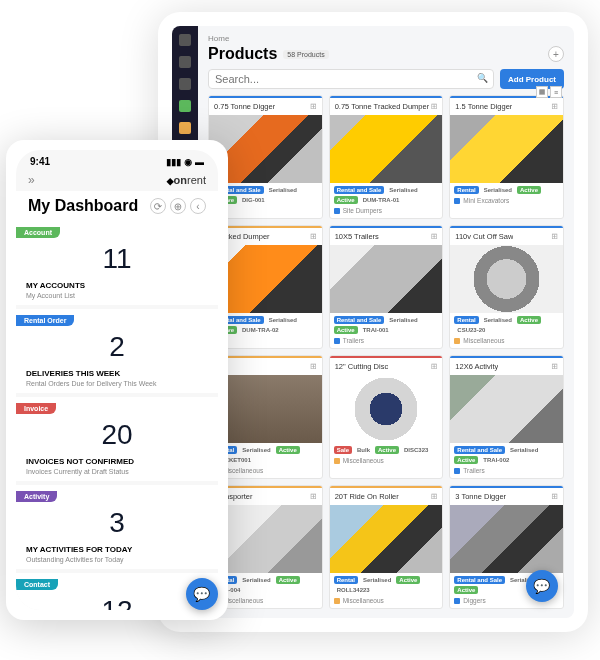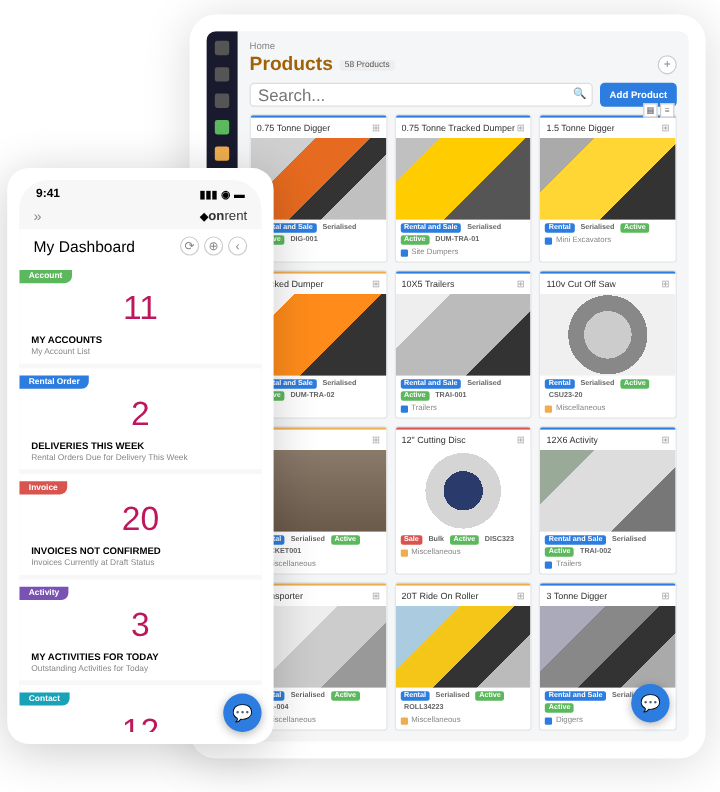--- a/index.html
+++ b/index.html
@@ -7,26 +7,26 @@
 
 
 .tablet{position:absolute;right:12px;top:12px;width:430px;height:620px;background:#fff;border-radius:22px;box-shadow:0 4px 40px rgba(0,0,0,.15);padding:14px;overflow:hidden}
 .tablet-inner{width:100%;height:100%;background:#f5f6f8;border-radius:8px;display:flex;position:relative;overflow:hidden}
 .sidebar{width:26px;background:#1a1a2e;display:flex;flex-direction:column;align-items:center;padding-top:8px;gap:10px}
 .sidebar .sb-ic{width:12px;height:12px;background:#555;border-radius:2px}
 .sidebar .sb-ic.g{background:#5cb85c}.sidebar .sb-ic.o{background:#f0ad4e}.sidebar .sb-ic.r{background:#d9534f}
 .main{flex:1;padding:8px 10px;overflow:hidden}
 .crumb{font-size:8px;color:#888}
 .page-title-row{display:flex;align-items:center;gap:6px;margin:2px 0 6px}
-.page-title{font-size:16px;font-weight:700;color:#a16207}
+.page-title{font-size:16px;font-weight:700;color:#000000}
 .title-badge{font-size:7px;background:#eee;color:#555;padding:1px 4px;border-radius:3px}
 .circle-btn{width:16px;height:16px;border:1px solid #ccc;border-radius:50%;display:flex;align-items:center;justify-content:center;font-size:10px;color:#888;background:#fff}
 .toolbar{display:flex;gap:6px;margin-bottom:6px;align-items:center}
 .search-wrap{flex:1;position:relative}
-.search-input{width:100%;height:20px;border:1px solid #ddd;border-radius:4px;font-size:14px;padding:0 6px;outline:none}
+.search-input{width:100%;height:20px;border:1px solid #ddd;border-radius:4px;font-size:11px;padding:0 6px;outline:none}
 .search-ic{position:absolute;right:5px;top:4px;font-size:9px;color:#2d7de0}
 .add-btn{background:#2d7de0;color:#fff;border:none;font-size:8px;height:20px;padding:0 8px;border-radius:4px;font-weight:700}
 .view-toggle{position:absolute;right:12px;top:60px;display:flex;gap:2px}
 .vt{width:12px;height:12px;border:1px solid #ccc;display:flex;align-items:center;justify-content:center;font-size:7px;color:#666;background:#fff}
 
 .grid{display:grid;grid-template-columns:repeat(3,1fr);gap:6px}
 .card{background:#fff;border:1px solid #e5e5e5;border-radius:3px;overflow:hidden;display:flex;flex-direction:column}
 .card-top{border-top:2px solid var(--ac,#2d7de0);display:flex;justify-content:space-between;padding:4px 5px;align-items:center}
 .card-name{font-size:7.5px;font-weight:400;color:#333;white-space:nowrap;overflow:hidden;text-overflow:ellipsis}
 .card-ic{font-size:8px;color:#aaa}
@@ -53,27 +53,27 @@
 .img-digger3{background:linear-gradient(135deg,#aab 30%,#888 30% 55%,#333 55% 75%,#aaa 75%)}
 
 
 .phone{position:absolute;left:6px;top:140px;width:222px;height:480px;background:#fff;border-radius:18px;box-shadow:0 6px 40px rgba(0,0,0,.2);padding:10px;overflow:hidden}
 .phone-inner{width:100%;height:100%;background:#f7f7f7;border-radius:24px;overflow:hidden;display:flex;flex-direction:column}
 .status-bar{display:flex;justify-content:space-between;align-items:center;padding:6px 14px 2px;font-size:10px;font-weight:700}
 .status-icons{display:flex;gap:3px;font-size:9px}
 .phone-header{display:flex;justify-content:space-between;align-items:center;padding:4px 12px}
 .logo{font-size:11px;font-weight:800}.logo .c4{color:#333}
 .dash-header{display:flex;justify-content:space-between;align-items:center;padding:6px 12px;background:#fff}
-.dash-title{font-size:13px;font-weight:400}
+.dash-title{font-size:16px;font-weight:700}
 .dash-actions{display:flex;gap:4px}
 .ph-content{flex:1;overflow:hidden}
 .section{background:#fff;margin:0 0 4px}
 .sec-tab{display:inline-block;font-size:7px;color:#fff;padding:2px 8px;border-radius:0 0 6px 0;font-weight:600}
 .sec-tab.green{background:#5cb85c}.sec-tab.blue{background:#2d7de0}.sec-tab.red{background:#d9534f}.sec-tab.purple{background:#7952b3}.sec-tab.teal{background:#17a2b8}
-.big-num{font-size:28px;font-weight:400;text-align:center;color:#be185d;padding:4px 0}
+.big-num{font-size:28px;font-weight:400;text-align:center;color:#0f172a;padding:4px 0}
 .sec-label{font-size:8px;font-weight:700;padding:2px 10px}
 .sec-sub{font-size:7px;color:#888;padding:0 10px 6px}
 
 
 .chat{position:absolute;width:32px;height:32px;background:#2d7de0;border-radius:50%;display:flex;align-items:center;justify-content:center;color:#fff;font-size:14px;box-shadow:0 2px 8px rgba(0,0,0,.3)}
 </style>
 </head>
 <body>
 
 <div class="tablet">

